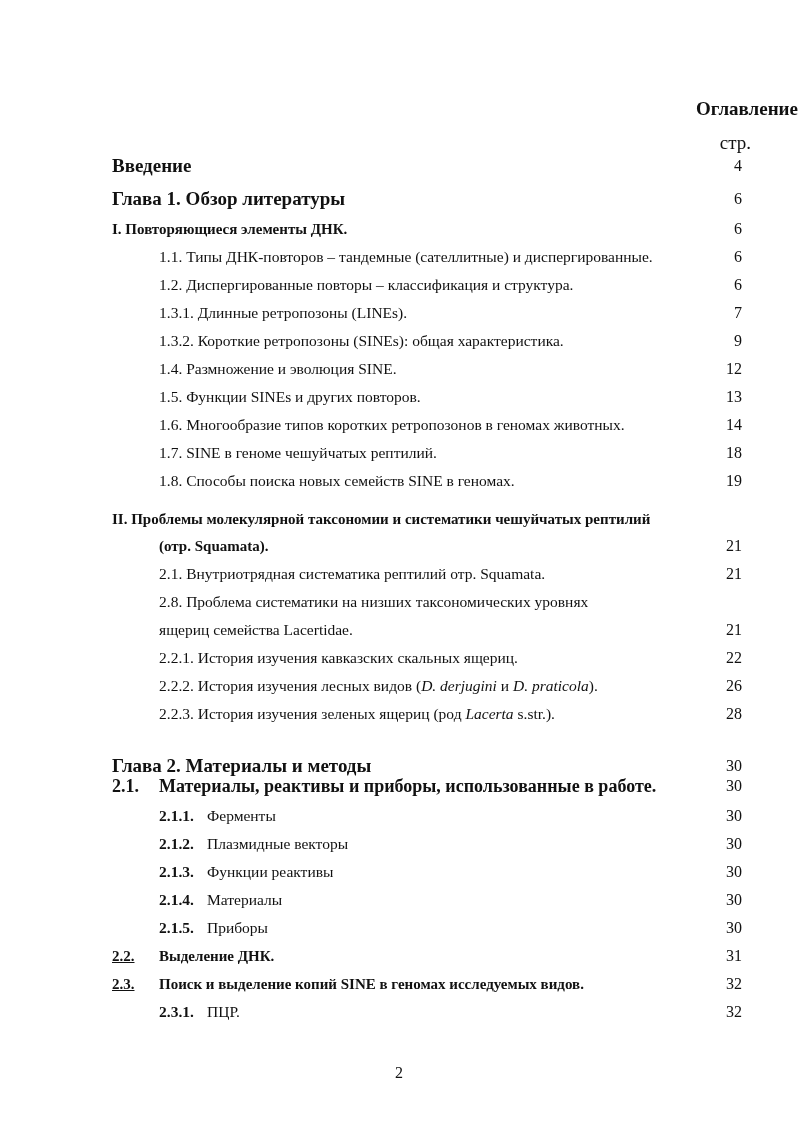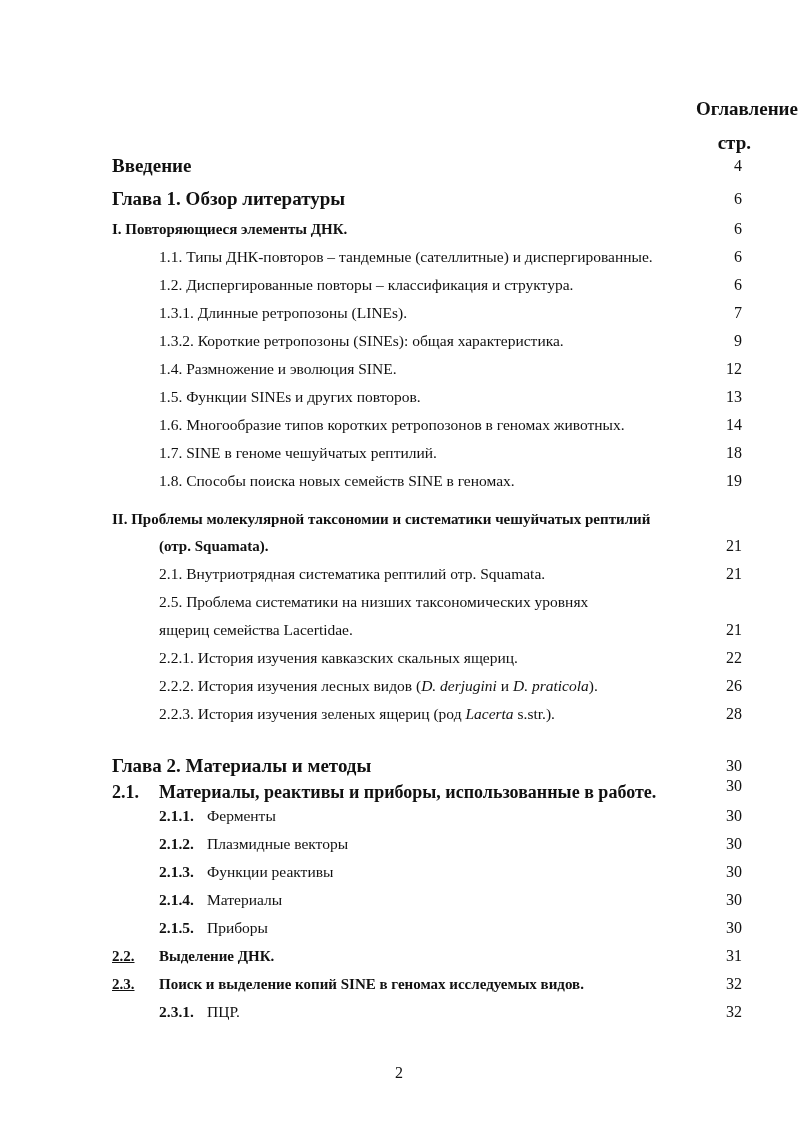--- a/index.html
+++ b/index.html
@@ -21,21 +21,21 @@
       left: 0;
       width: 798px;
       text-align: right;
       font-weight: bold;
       font-size: 19px;
     }
     .pg-header {
       position: absolute;
       top: 132px;
       right: 47px;
-      font-weight: bold;
+      font-weight: normal;
       font-size: 19px;
     }
     .row {
       position: absolute;
       left: 0;
       width: 798px;
       height: 24px;
       line-height: 24px;
     }
     .row .label {
@@ -45,21 +45,21 @@
     .row .page {
       position: absolute;
       right: 56px;
       text-align: right;
       font-size: 16px;
     }
     .lvl-chapter .label { left: 112px; font-weight: bold; font-size: 19px; font-family: Liberation Serif, serif; }
     .lvl-part .label { left: 112px; font-weight: bold; font-size: 15px; }
     .lvl-sub .label { left: 159px; font-size: 15.5px; }
     .lvl-partcont .label { left: 159px; font-weight: bold; font-size: 15px; }
-    .lvl-secbold .label { left: 112px; font-weight: bold; font-size: 18px; margin-top: 6px; }
+    .lvl-secbold .label { left: 112px; font-weight: bold; font-size: 18px; }
     .lvl-secbold .num { display: inline-block; width: 47px; }
     .lvl-secsmall .label { left: 112px; font-weight: bold; font-size: 15px; }
     .lvl-secsmall .num { display: inline-block; width: 47px; text-decoration: underline; }
     .lvl-subnum .label { left: 159px; font-size: 15.5px; }
     .lvl-subnum .num { display: inline-block; width: 48px; font-weight: bold; }
     .footer-page {
       position: absolute;
       top: 1064px;
       left: 0;
       width: 798px;
@@ -132,21 +132,21 @@
 </div>
 <div class="row lvl-partcont" style="top:534px">
   <span class="label">(отр. Squamata).</span>
   <span class="page">21</span>
 </div>
 <div class="row lvl-sub" style="top:562px">
   <span class="label">2.1. Внутриотрядная систематика рептилий отр. Squamata.</span>
   <span class="page">21</span>
 </div>
 <div class="row lvl-sub" style="top:590px">
-  <span class="label">2.5. Проблема систематики на низших таксономических уровнях</span>
+  <span class="label">2.8. Проблема систематики на низших таксономических уровнях</span>
   <span class="page"></span>
 </div>
 <div class="row lvl-sub" style="top:618px">
   <span class="label">ящериц семейства Lacertidae.</span>
   <span class="page">21</span>
 </div>
 <div class="row lvl-sub" style="top:646px">
   <span class="label">2.2.1. История изучения кавказских скальных ящериц.</span>
   <span class="page">22</span>
 </div>

